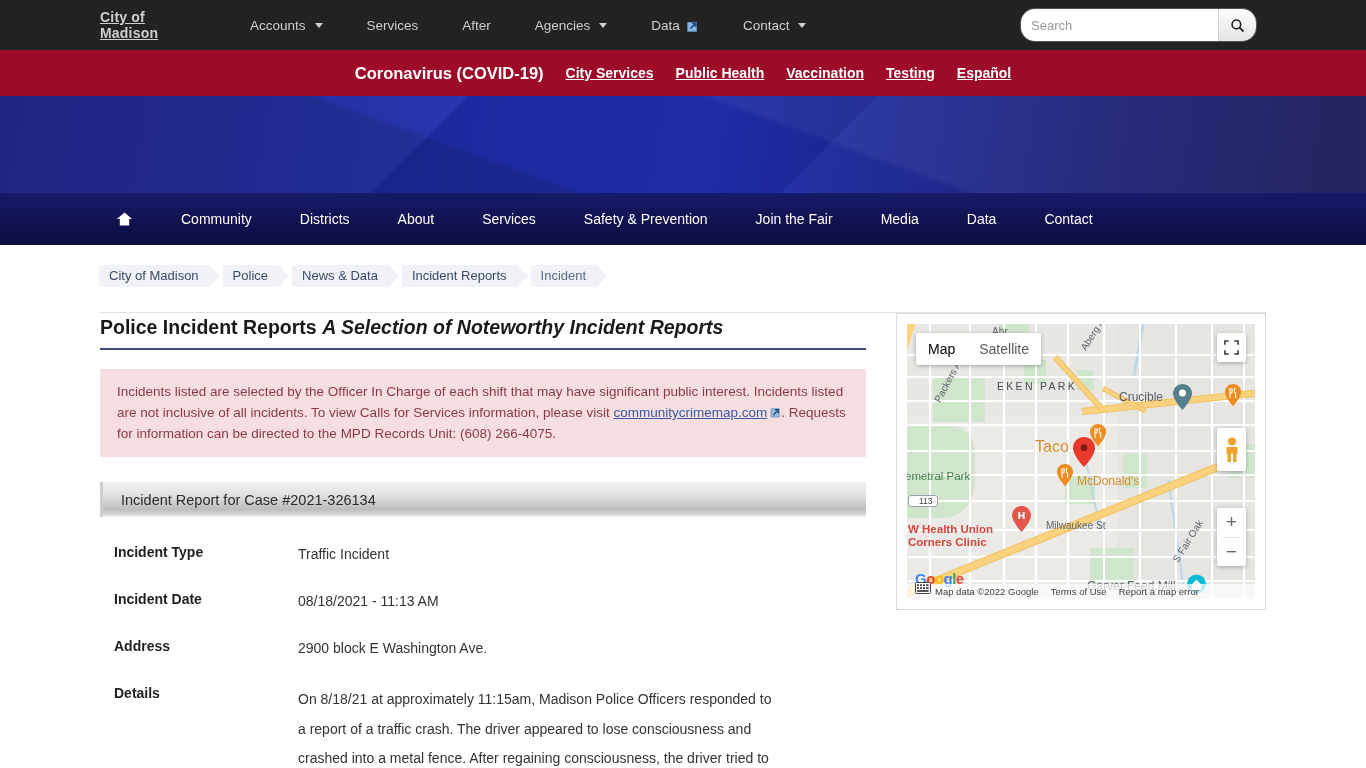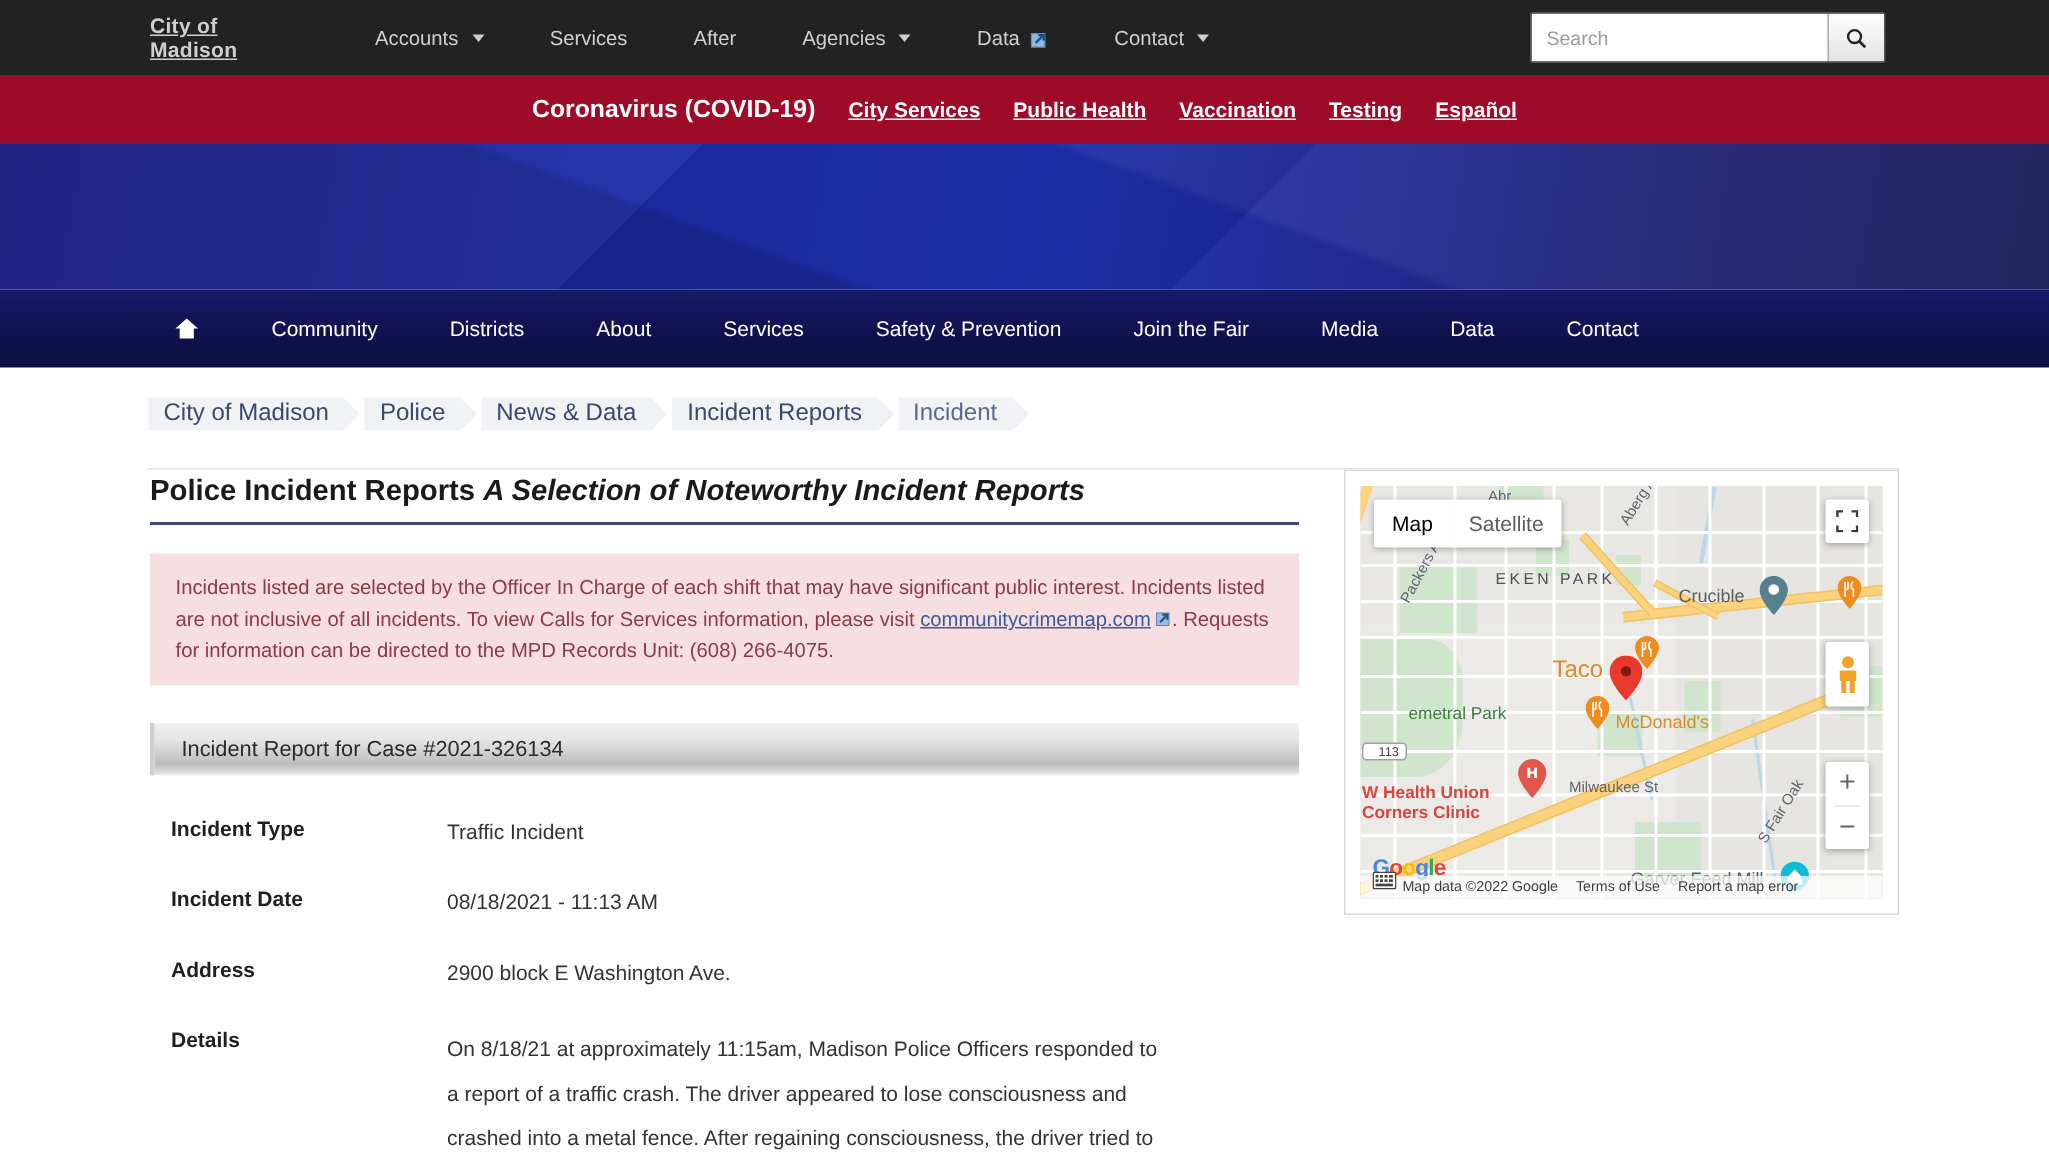--- a/index.html
+++ b/index.html
@@ -61,21 +61,21 @@
     width: 13px; height: 13px;
     position: relative;
     top: 1px;
   }
   .searchbox {
     position: absolute;
     right: 110px;
     top: 9px;
     display: flex;
     height: 32px;
-    border-radius: 1px;
+    border-radius: 14px;
     overflow: hidden;
     box-shadow: 0 0 0 1px #555;
   }
   .searchbox input {
     width: 197px;
     border: 0;
     outline: 0;
     padding: 0 10px;
     font-size: 13px;
     font-family: "Liberation Sans", sans-serif;
@@ -143,21 +143,21 @@
   
   .crumbwrap {
     padding: 20px 0 0 99px;
     height: 52px;
   }
   .crumbs { display: flex; align-items: center; }
   .crumb {
     position: relative;
     background: #f0f2f5;
     color: #3a4a6b;
-    font-size: 16px;
+    font-size: 13px;
     height: 22px;
     line-height: 22px;
     padding: 0 10px 0 10px;
     margin-right: 14px;
     text-decoration: none;
     white-space: nowrap;
   }
   .crumb:after {
     content: "";
     position: absolute;
@@ -611,21 +611,21 @@
           </svg>
         </div>
 
         <div class="maplabel place" style="left:90px;top:56px;">EKEN PARK</div>
         <div class="maplabel rot" style="left:30px;top:72px;">Packers Ave</div>
         <div class="maplabel" style="left:85px;top:2px;">Abr</div>
         <div class="maplabel rot2" style="left:176px;top:20px;">Aberg Ave</div>
         <div class="maplabel big" style="left:212px;top:66px;">Crucible</div>
         <div class="maplabel poi" style="left:128px;top:114px;font-size:16px;">Taco</div>
         <div class="maplabel poi" style="left:170px;top:150px;font-size:12px;">McDonald's</div>
-        <div class="maplabel park" style="left:-2px;top:146px;font-size:11.5px;margin-left:34px;">emetral Park</div>
+        <div class="maplabel park" style="left:-2px;top:146px;font-size:11.5px;">emetral Park</div>
         <div class="maplabel" style="left:139px;top:196px;">Milwaukee St</div>
         <div class="maplabel rot2" style="left:268px;top:232px;">S Fair Oak</div>
         <div class="maplabel med" style="left:1px;top:199px;font-size:11.5px;">W Health Union</div>
         <div class="maplabel med" style="left:1px;top:212px;font-size:11.5px;">Corners Clinic</div>
         <div class="maplabel big" style="left:180px;top:255px;">Garver Feed Mill</div>
         <div class="maplabel" style="left:1px;top:171px;border:1px solid #9aa0a8;border-radius:3px;padding:0 4px 0 10px;background:#fff;font-size:8.5px;color:#444;">113</div>
 
         <div class="gmark">
           <span style="color:#4285f4;">G</span><span style="color:#ea4335;">o</span><span style="color:#fbbc05;">o</span><span style="color:#4285f4;">g</span><span style="color:#34a853;">l</span><span style="color:#ea4335;">e</span>
         </div>

